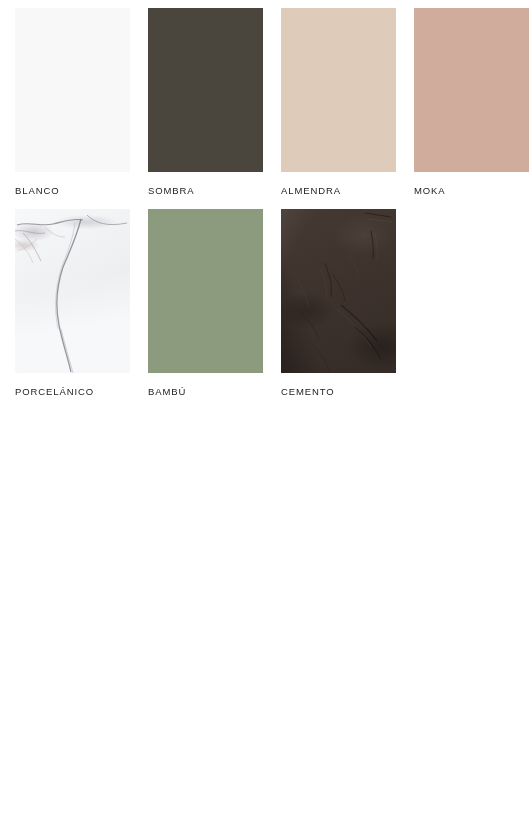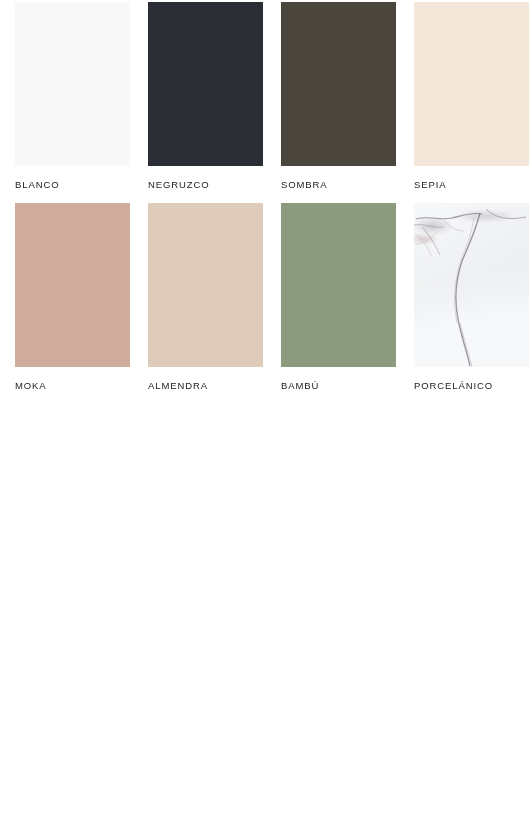--- a/index.html
+++ b/index.html
@@ -13,21 +13,21 @@
     background: #ffffff;
     font-family: "Liberation Sans", sans-serif;
     overflow: hidden;
   }
   .palette-board {
     position: relative;
     width: 530px;
     height: 840px;
     background: #ffffff;
     box-sizing: border-box;
-    padding: 2px 0 0 15px;
+    padding: 8px 0 0 15px;
   }
   .swatch-grid {
     display: grid;
     grid-template-columns: repeat(4, 115px);
     column-gap: 18px;
     row-gap: 12px;
     width: 500px;
   }
   .swatch-cell {
     width: 115px;
@@ -81,54 +81,67 @@
 </head>
 <body>
 
 <div class="palette-board">
   <div class="swatch-grid" id="swatch-grid">
       <div class="swatch-cell">
         <div class="swatch-chip" title="BLANCO" style="background-color: rgb(248, 248, 248);"></div>
         <span class="swatch-label">BLANCO</span>
       </div>
       <div class="swatch-cell">
-        <div class="swatch-chip" title="NEGRUZCO" style="background-color: rgb(43, 45, 52);"></div>
-        <span class="swatch-label">NEGRUZCO</span>
-      </div>
-      <div class="swatch-cell">
         <div class="swatch-chip" title="SOMBRA" style="background-color: rgb(74, 69, 61);"></div>
         <span class="swatch-label">SOMBRA</span>
-      </div>
-      <div class="swatch-cell">
-        <div class="swatch-chip" title="SEPIA" style="background-color: rgb(242, 231, 216);"></div>
-        <span class="swatch-label">SEPIA</span>
-      </div>
-      <div class="swatch-cell">
-        <div class="swatch-chip" title="MOKA" style="background-color: rgb(207, 172, 155);"></div>
-        <span class="swatch-label">MOKA</span>
       </div>
       <div class="swatch-cell">
         <div class="swatch-chip" title="ALMENDRA" style="background-color: rgb(223, 203, 186);"></div>
         <span class="swatch-label">ALMENDRA</span>
       </div>
       <div class="swatch-cell">
-        <div class="swatch-chip" title="BAMBÚ" style="background-color: rgb(140, 154, 126);"></div>
-        <span class="swatch-label">BAMBÚ</span>
+        <div class="swatch-chip" title="MOKA" style="background-color: rgb(207, 172, 155);"></div>
+        <span class="swatch-label">MOKA</span>
       </div>
       <div class="swatch-cell">
         <div class="swatch-chip tex-marble" title="PORCELÁNICO">
           <svg width="115" height="164" viewBox="0 0 115 164" preserveAspectRatio="none" aria-hidden="true">
             <path d="M2 16 C 14 12, 26 18, 38 15 C 48 13, 56 9, 68 11" fill="none" stroke="#7d7b86" stroke-width="1.1" stroke-opacity="0.75"></path>
             <path d="M0 22 C 10 20, 18 26, 30 24" fill="none" stroke="#8d8a94" stroke-width="0.8" stroke-opacity="0.6"></path>
             <path d="M72 6 C 80 14, 92 18, 112 14" fill="none" stroke="#8a8893" stroke-width="1" stroke-opacity="0.65"></path>
             <path d="M66 10 C 62 26, 56 40, 48 58 C 42 76, 40 96, 44 116 C 47 132, 52 146, 56 163" fill="none" stroke="#6f6d78" stroke-width="1.3" stroke-opacity="0.7"></path>
             <path d="M60 14 C 58 30, 52 44, 46 60 C 40 80, 39 100, 43 120" fill="none" stroke="#9a98a2" stroke-width="0.7" stroke-opacity="0.5"></path>
             <path d="M8 24 C 16 32, 22 44, 26 52" fill="none" stroke="#8b8893" stroke-width="0.9" stroke-opacity="0.55"></path>
             <path d="M0 30 C 8 36, 14 44, 18 54" fill="none" stroke="#a5a2ad" stroke-width="0.7" stroke-opacity="0.45"></path>
             <path d="M2 42 C 10 40, 16 36, 22 30" fill="none" stroke="#9c8f92" stroke-width="0.6" stroke-opacity="0.4"></path>
             <path d="M46 120 C 50 136, 54 150, 58 164" fill="none" stroke="#8f8d98" stroke-width="0.8" stroke-opacity="0.5"></path>
             <path d="M30 18 C 36 24, 42 28, 50 28" fill="none" stroke="#9b98a3" stroke-width="0.7" stroke-opacity="0.45"></path>
           </svg>
         </div>
         <span class="swatch-label">PORCELÁNICO</span>
       </div>
+      <div class="swatch-cell">
+        <div class="swatch-chip" title="BAMBÚ" style="background-color: rgb(140, 154, 126);"></div>
+        <span class="swatch-label">BAMBÚ</span>
+      </div>
+      <div class="swatch-cell">
+        <div class="swatch-chip tex-cement" title="CEMENTO">
+          <svg width="115" height="164" viewBox="0 0 115 164" preserveAspectRatio="none" aria-hidden="true">
+            <path d="M84 4 L110 8" stroke="#19120f" stroke-width="1" stroke-opacity="0.55" fill="none"></path>
+            <path d="M86 10 L112 13" stroke="#6b5c52" stroke-width="0.7" stroke-opacity="0.35" fill="none"></path>
+            <path d="M90 22 C 92 32, 93 40, 92 50" stroke="#1d1512" stroke-width="1.2" stroke-opacity="0.5" fill="none"></path>
+            <path d="M94 24 C 96 34, 97 42, 96 52" stroke="#6d5e54" stroke-width="0.6" stroke-opacity="0.3" fill="none"></path>
+            <path d="M44 54 C 48 66, 52 74, 50 88" stroke="#1e1613" stroke-width="1.1" stroke-opacity="0.45" fill="none"></path>
+            <path d="M40 60 C 44 70, 47 80, 45 92" stroke="#6e5f55" stroke-width="0.6" stroke-opacity="0.28" fill="none"></path>
+            <path d="M52 66 C 58 74, 62 82, 64 92" stroke="#1c1411" stroke-width="0.9" stroke-opacity="0.42" fill="none"></path>
+            <path d="M60 96 C 72 106, 84 116, 96 132" stroke="#170f0d" stroke-width="1.4" stroke-opacity="0.5" fill="none"></path>
+            <path d="M56 100 C 68 110, 80 122, 90 138" stroke="#6f6056" stroke-width="0.7" stroke-opacity="0.28" fill="none"></path>
+            <path d="M20 104 C 28 112, 34 120, 38 130" stroke="#1d1512" stroke-width="0.9" stroke-opacity="0.35" fill="none"></path>
+            <path d="M74 118 C 84 126, 92 136, 100 150" stroke="#160f0c" stroke-width="1.1" stroke-opacity="0.45" fill="none"></path>
+            <path d="M16 70 C 22 80, 26 90, 28 100" stroke="#6a5b51" stroke-width="0.6" stroke-opacity="0.25" fill="none"></path>
+            <path d="M66 44 C 72 52, 76 60, 78 70" stroke="#6c5d53" stroke-width="0.6" stroke-opacity="0.25" fill="none"></path>
+            <path d="M30 134 C 38 142, 44 150, 48 162" stroke="#1c1411" stroke-width="0.8" stroke-opacity="0.3" fill="none"></path>
+          </svg>
+        </div>
+        <span class="swatch-label">CEMENTO</span>
+      </div>
     </div>
 </div>
 
 </body></html>

